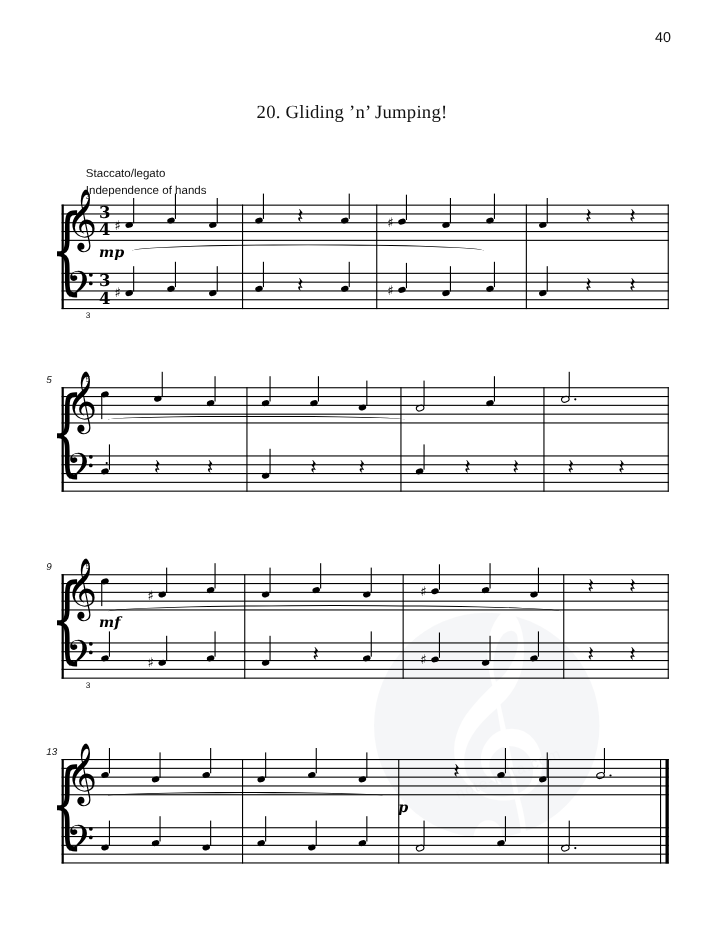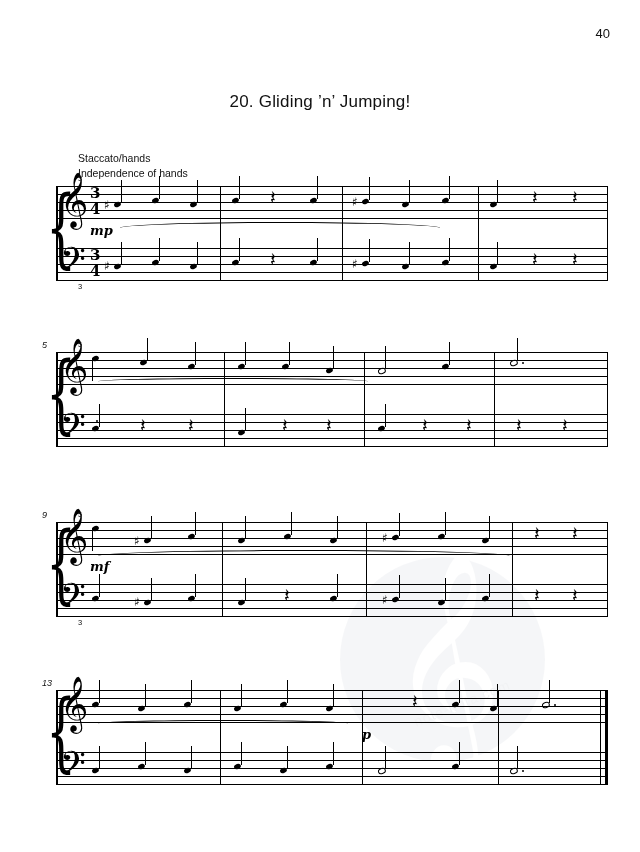--- a/index.html
+++ b/index.html
@@ -29,20 +29,21 @@
   }
   .title {
     position: absolute;
     top: 92px;
     left: 0;
     width: 100%;
     text-align: center;
     font-size: 17px;
     letter-spacing: 0.2px;
     color: #111;
+    font-family: Liberation Serif, serif;
   }
   .tempo-text {
     position: absolute;
     left: 78px;
     font-size: 10.5px;
     color: #111;
     white-space: nowrap;
   }
   .tempo-line1 { top: 152px; }
   .tempo-line2 { top: 167px; }
@@ -267,21 +268,21 @@
 </style>
 </head>
 <body>
 
 <div class="page">
 
   <div class="page-number">40</div>
 
   <div class="title">20.  Gliding ’n’ Jumping!</div>
 
-  <div class="tempo-text tempo-line1">Staccato/hands</div>
+  <div class="tempo-text tempo-line1">Staccato/legato</div>
   <div class="tempo-text tempo-line2">Independence of hands</div>
 
   <div class="watermark">
     <div class="circle"></div>
     <div class="clef">𝄞</div>
     <div class="wtext">note-nota.com</div>
   </div>
 
   <div class="system sys1">
     <div class="measure-num"></div>

